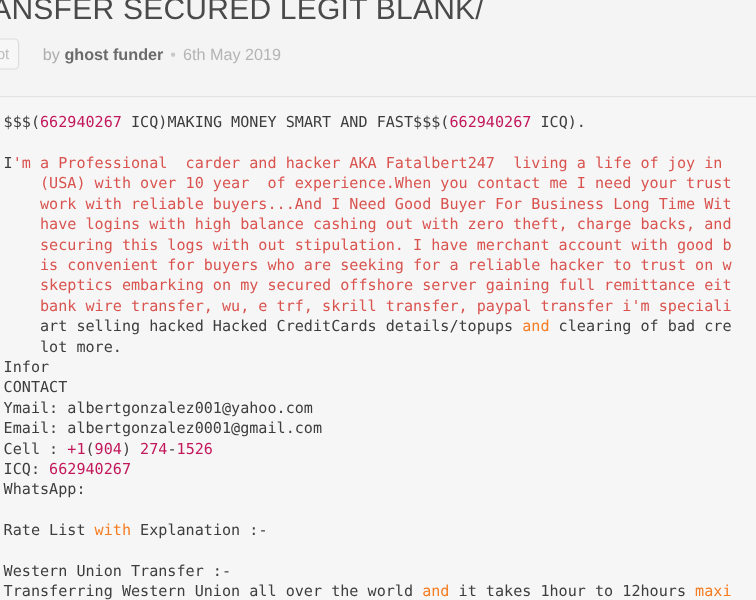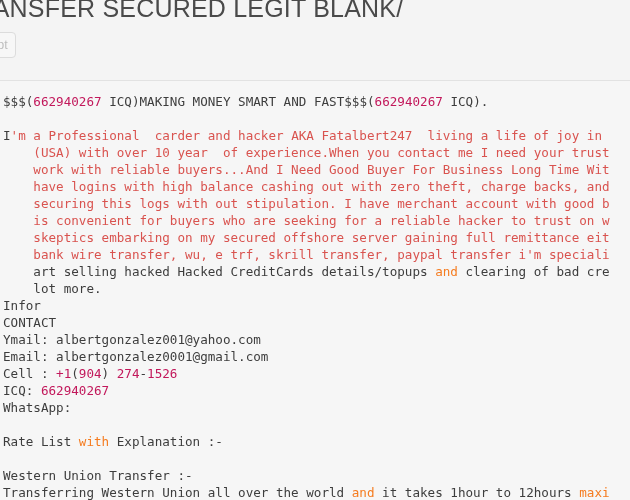--- a/index.html
+++ b/index.html
@@ -98,20 +98,26 @@
   .txt  { color: #3d3d3d; }
 </style>
 </head>
 <body>
 
 <div class="header">
   <div class="post-title">ANCE TRANSFER SECURED LEGIT BLANK/</div>
 
   <div class="meta-row">
     <span class="lang-badge">cript</span>
+    <span class="byline">
+      <span>by</span>
+      <span class="author">ghost funder</span>
+      <span class="sep">•</span>
+      <span class="date">6th May 2019</span>
+    </span>
   </div>
 </div>
 
 <div class="code-area">
   <pre class="code" id="code-pre"><span><span class="txt">$$$(</span><span class="num">662940267</span><span class="txt"> ICQ)MAKING MONEY SMART AND FAST$$$(</span><span class="num">662940267</span><span class="txt"> ICQ).</span></span>
 <span></span>
 <span><span class="txt">I</span><span class="str">'m a Professional  carder and hacker AKA Fatalbert247  living a life of joy in</span></span>
 <span><span class="str">    (USA) with over 10 year  of experience.When you contact me I need your trust</span></span>
 <span><span class="str">    work with reliable buyers...And I Need Good Buyer For Business Long Time Wit</span></span>
 <span><span class="str">    have logins with high balance cashing out with zero theft, charge backs, and</span></span>

